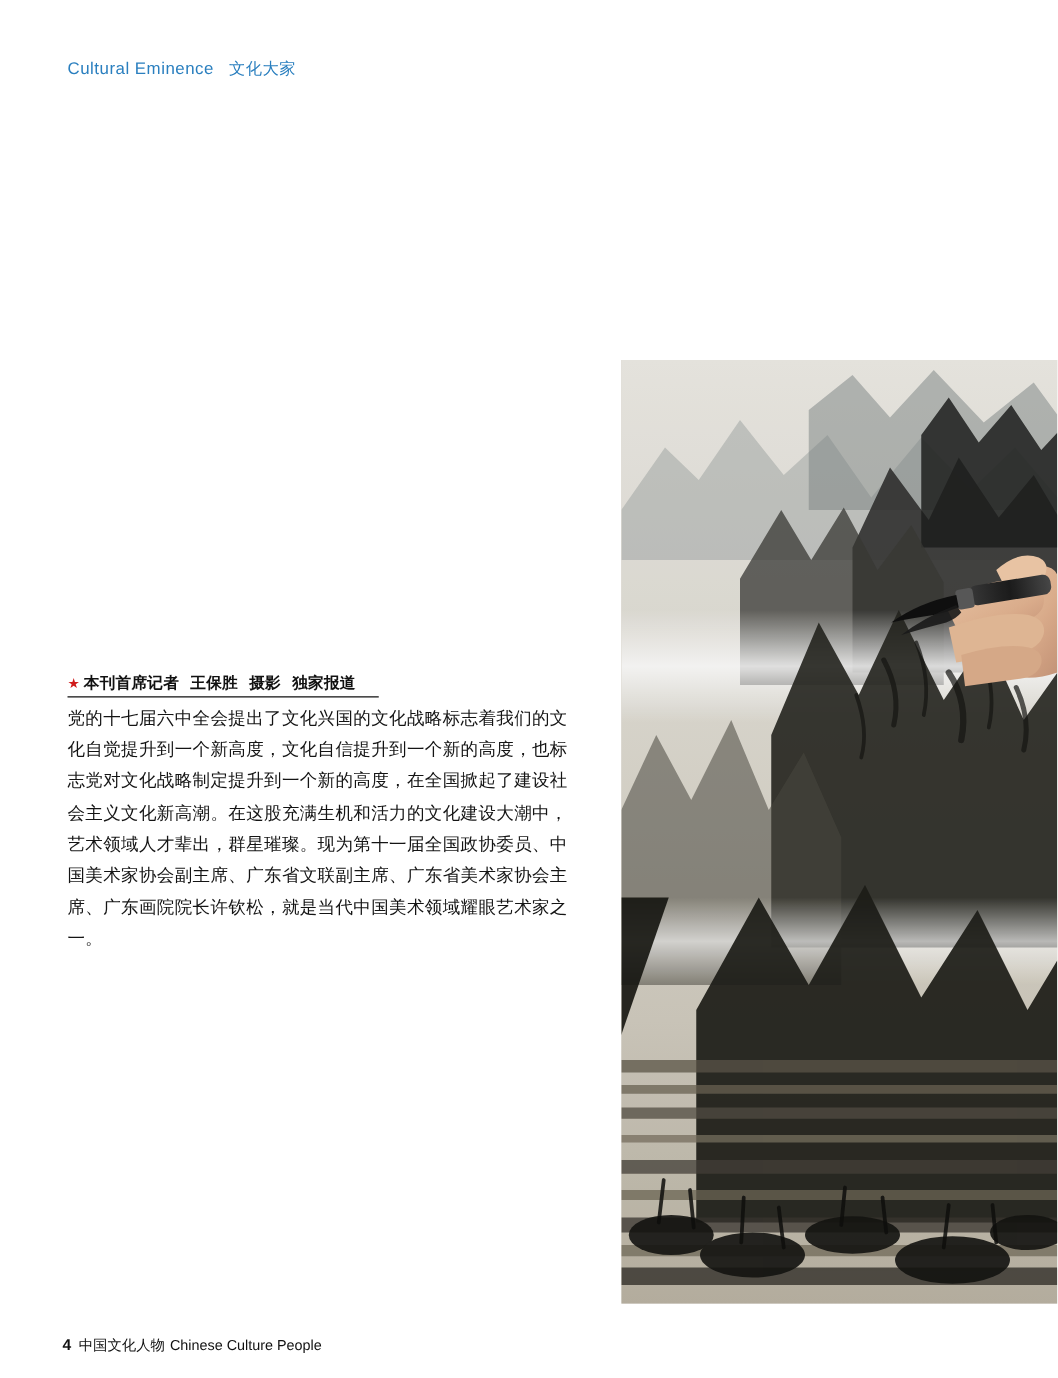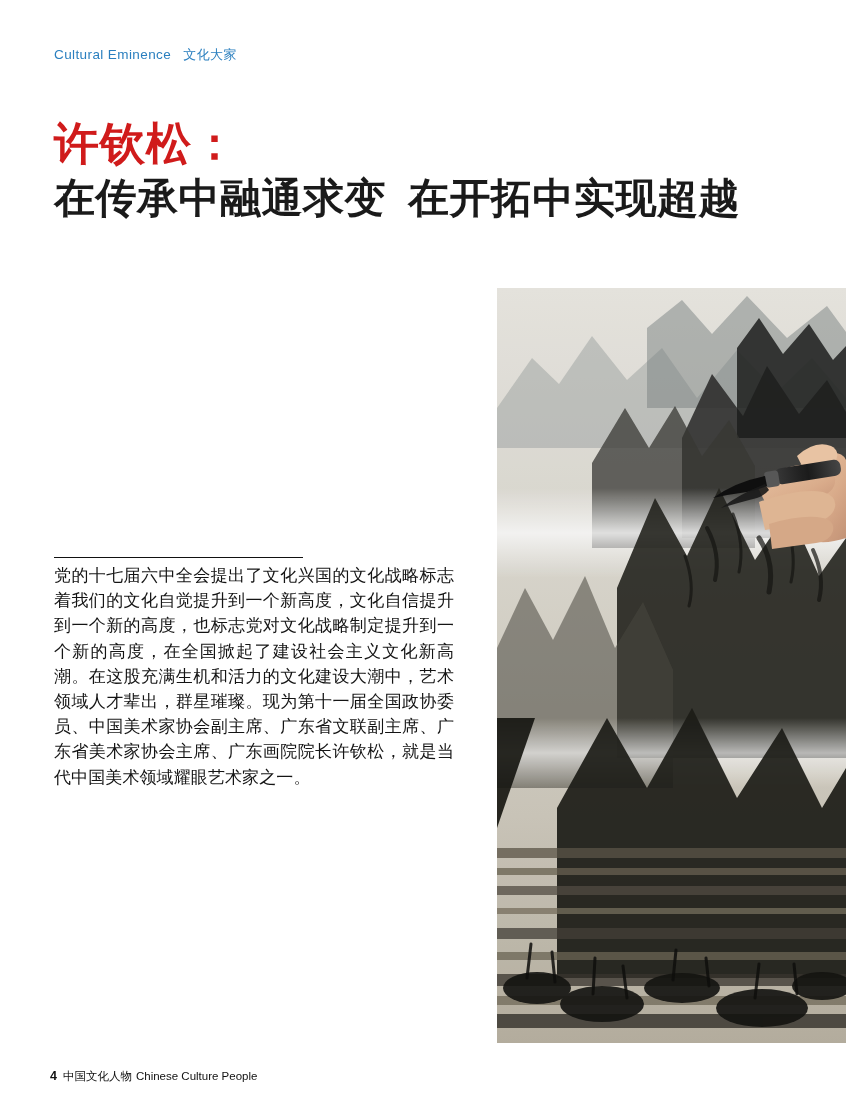--- a/index.html
+++ b/index.html
@@ -100,21 +100,21 @@
     background: #111;
   }
 
   
   .body-col {
     position: absolute;
     left: 54px;
     top: 563px;
     width: 400px;
     font-family: "DejaVu Sans", sans-serif;
-    font-size: 17px;
+    font-size: 14px;
     line-height: 25.2px;
     color: #141414;
     text-align: justify;
     text-justify: inter-ideograph;
     letter-spacing: 0.1px;
   }
   .body-col p {
     margin: 0;
     text-indent: 0;
   }
@@ -161,27 +161,24 @@
 </head>
 <body>
 
 <div class="page">
 
   <div class="running-head">
     <span class="en">Cultural Eminence</span>
     <span class="cn">文化大家</span>
   </div>
 
-  <div class="headline">
-    <div class="name">许钦松：</div>
-    <div class="sub">
-      <span>在传承中融通求变</span><span class="gap"></span><span>在开拓中实现超越</span>
-    </div>
-  </div>
-
+
+  <div class="byline">
+    <span class="star">★</span><span>本刊首席记者</span><span class="sp"></span><span>王保胜</span><span class="sp"></span><span>摄影</span><span class="sp"></span><span>独家报道</span>
+  </div>
   <div class="byline-rule"></div>
 
   <div class="body-col">
     <p>党的十七届六中全会提出了文化兴国的文化战略标志着我们的文化自觉提升到一个新高度，文化自信提升到一个新的高度，也标志党对文化战略制定提升到一个新的高度，在全国掀起了建设社会主义文化新高潮。在这股充满生机和活力的文化建设大潮中，艺术领域人才辈出，群星璀璨。现为第十一届全国政协委员、中国美术家协会副主席、广东省文联副主席、广东省美术家协会主席、广东画院院长许钦松，就是当代中国美术领域耀眼艺术家之一。</p>
   </div>
 
   <div class="photo">
     <svg width="349" height="755" viewBox="0 0 349 755" xmlns="http://www.w3.org/2000/svg">
       <defs>
         <linearGradient id="paperG" x1="0" y1="0" x2="0" y2="1">

